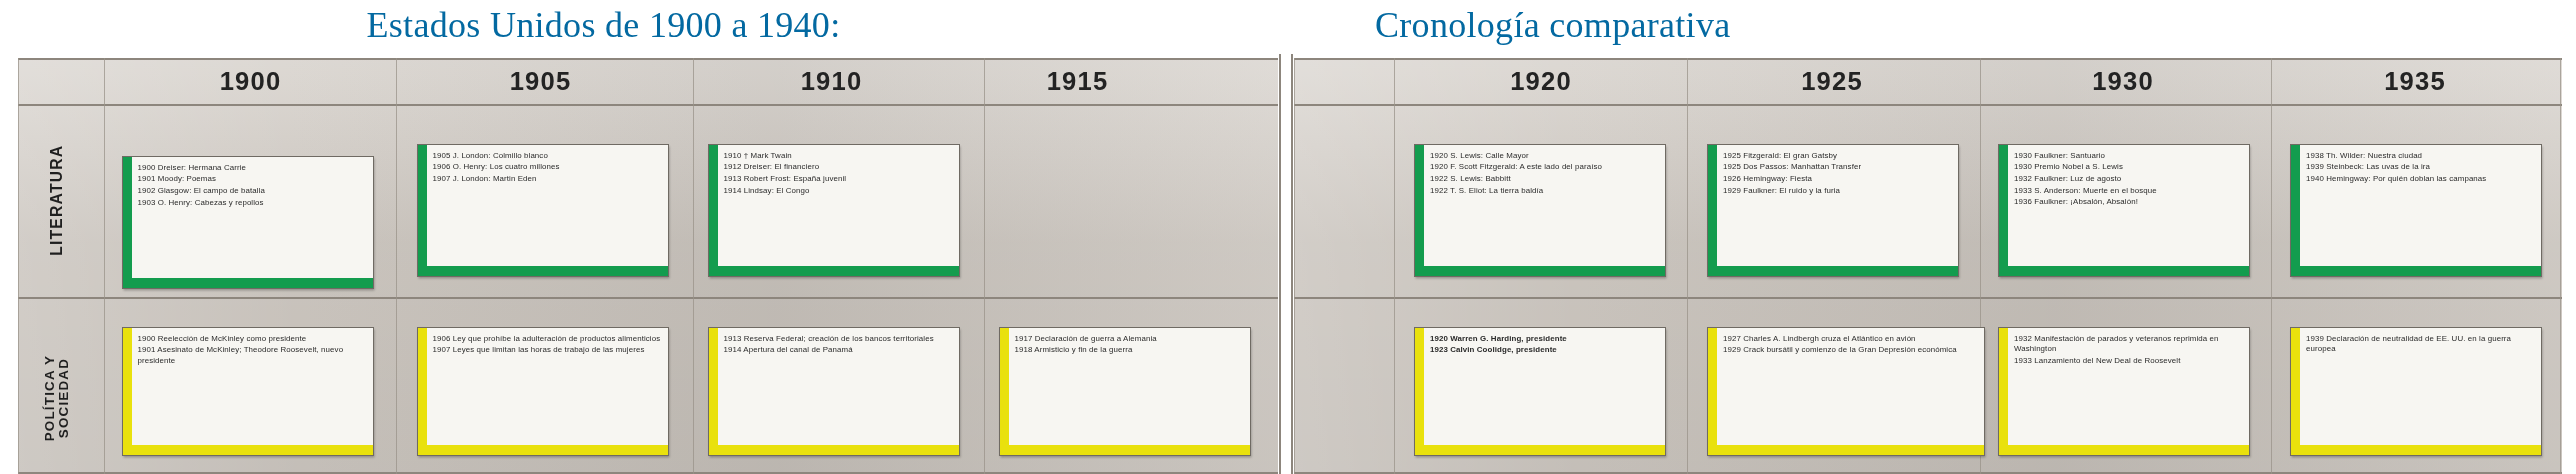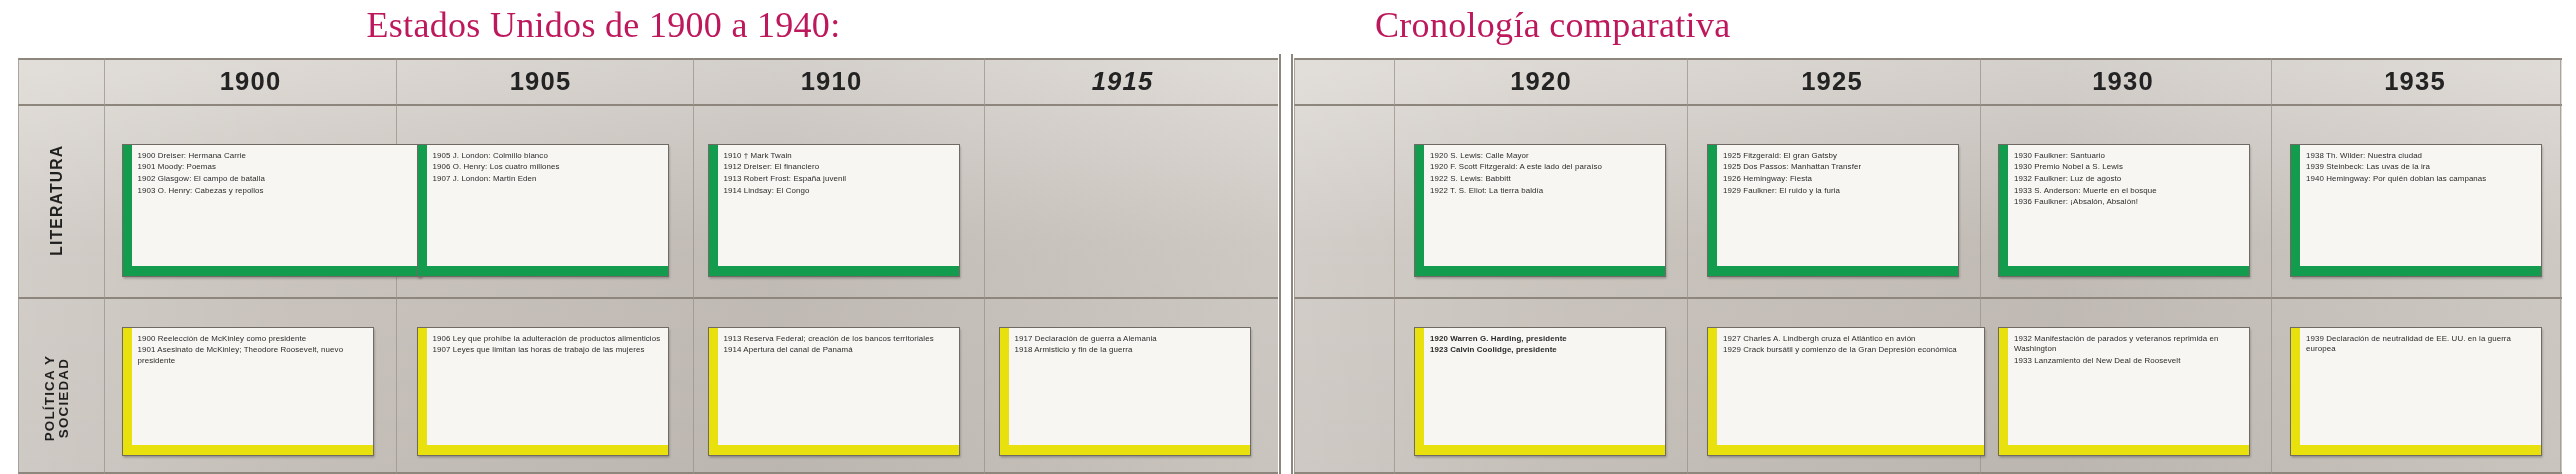--- a/index.html
+++ b/index.html
@@ -50,21 +50,21 @@
   }
   .title-strip.left  { left: 0;    width: 1262px; }
   .title-strip.right { left: 0;    width: 1268px; }
 
   .poster-title {
     position: absolute;
     top: 3.5px;
     font-family: "Liberation Serif", serif;
     font-size: 36px;
     font-weight: 400;
-    color: #be185d;
+    color: #0369a1;
     letter-spacing: 0.3px;
     white-space: nowrap;
   }
   .title-left  { left: 349px; }
   .title-right { left: 81px; }
 
   
   .gutter {
     position: absolute;
     top: 0;
@@ -186,26 +186,26 @@
     <div class="vrule" style="left:0px;"></div>
     <div class="vrule" style="left:86px;"></div>
     <div class="vrule" style="left:378px;"></div>
     <div class="vrule" style="left:675px;"></div>
     <div class="vrule" style="left:966px;"></div>
     <div class="vrule" style="left:1261px;"></div>
 
     <div class="decade" style="left:111px;  top:67px;">1900</div>
     <div class="decade" style="left:401px;  top:67px;">1905</div>
     <div class="decade" style="left:692px; top:67px;text-align:center;">1910</div>
-    <div class="decade" style="left:983px; top:67px;font-style:italic;">1915</div>
+    <div class="decade" style="left:938px; top:67px;">1915</div>
 
     <div class="row-label lit" style="left:-28px; top:192px;">LITERATURA</div>
     <div class="row-label pol" style="left:-28px; top:384px;">POLÍTICA Y SOCIEDAD</div>
 
-    <div class="card lit" style="left:104px; top:144px; width:250px; height:131px;padding-left:48px;">
+    <div class="card lit" style="left:104px; top:156px; width:250px; height:131px;">
       <div class="bar-side"></div>
       <div class="bar"></div>
       <div class="lines">
         <div class="entry">1900 Dreiser: Hermana Carrie</div>
         <div class="entry">1901 Moody: Poemas</div>
         <div class="entry">1902 Glasgow: El campo de batalla</div>
         <div class="entry">1903 O. Henry: Cabezas y repollos</div>
       </div>
     </div>
 

